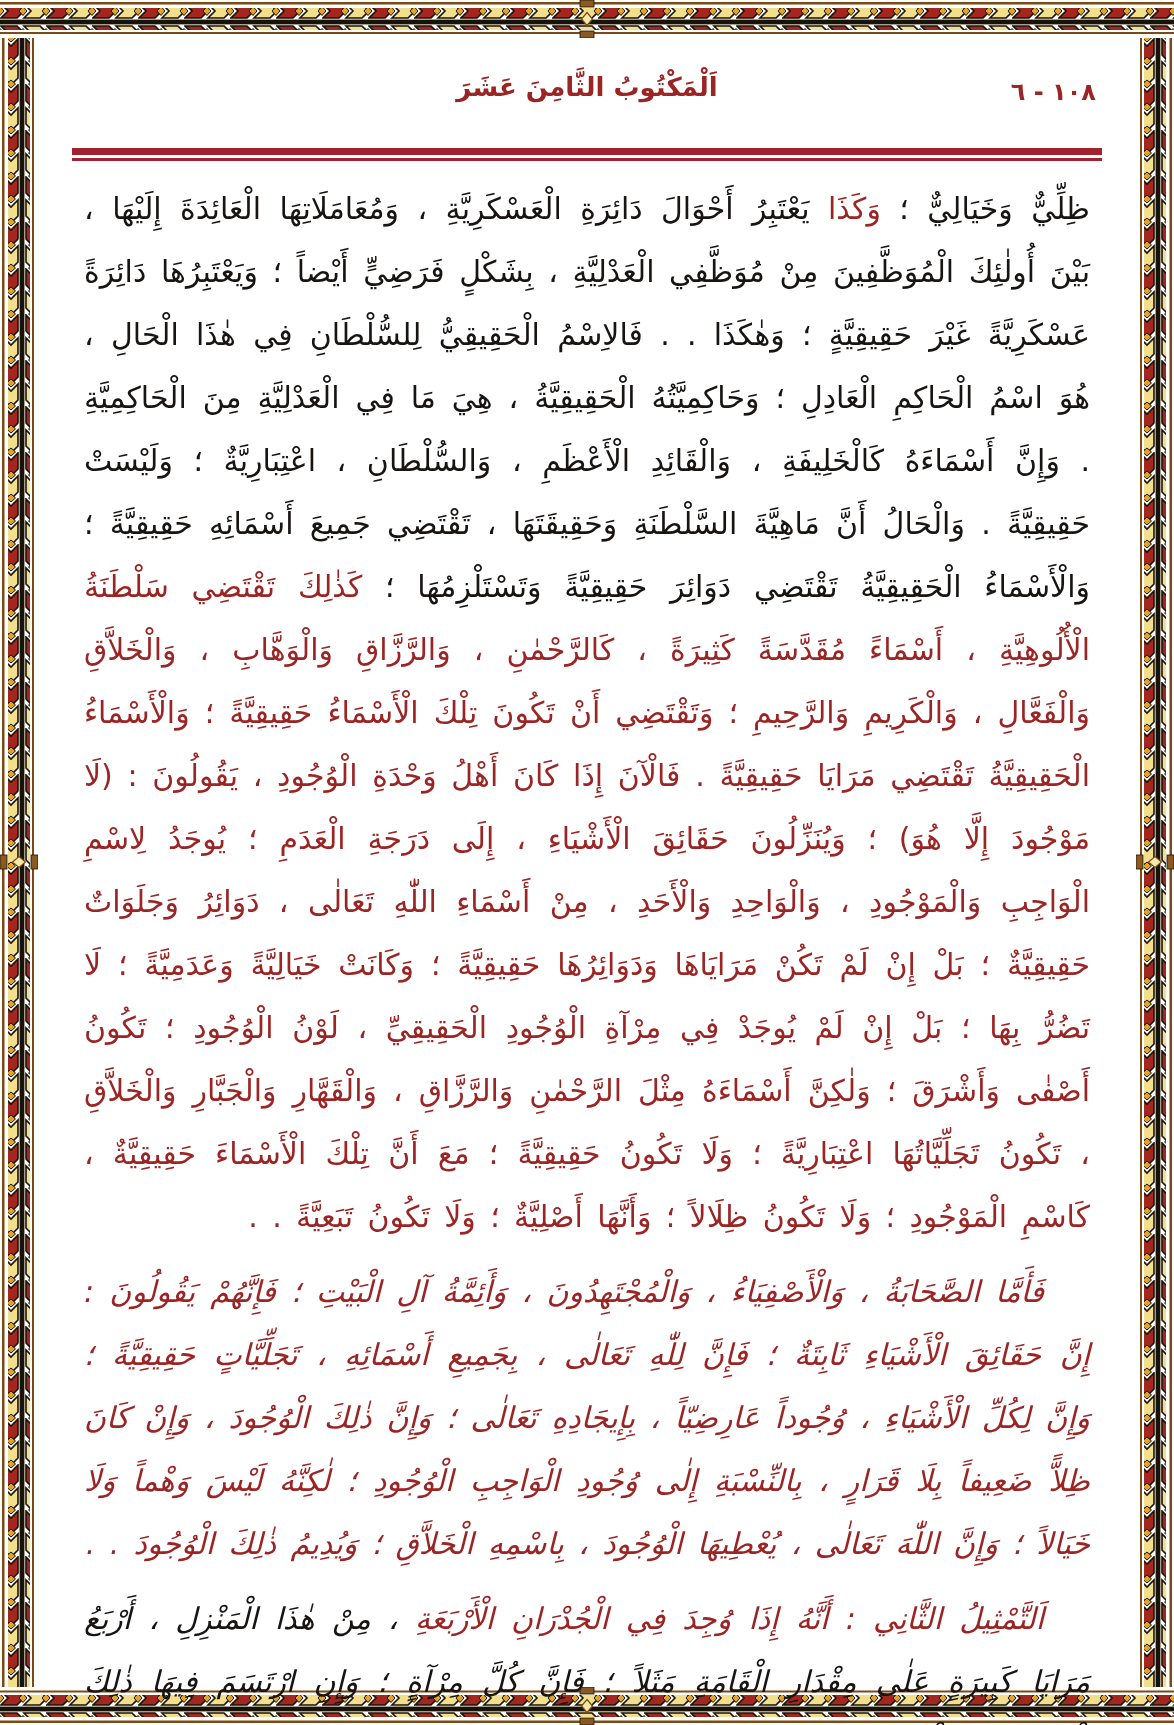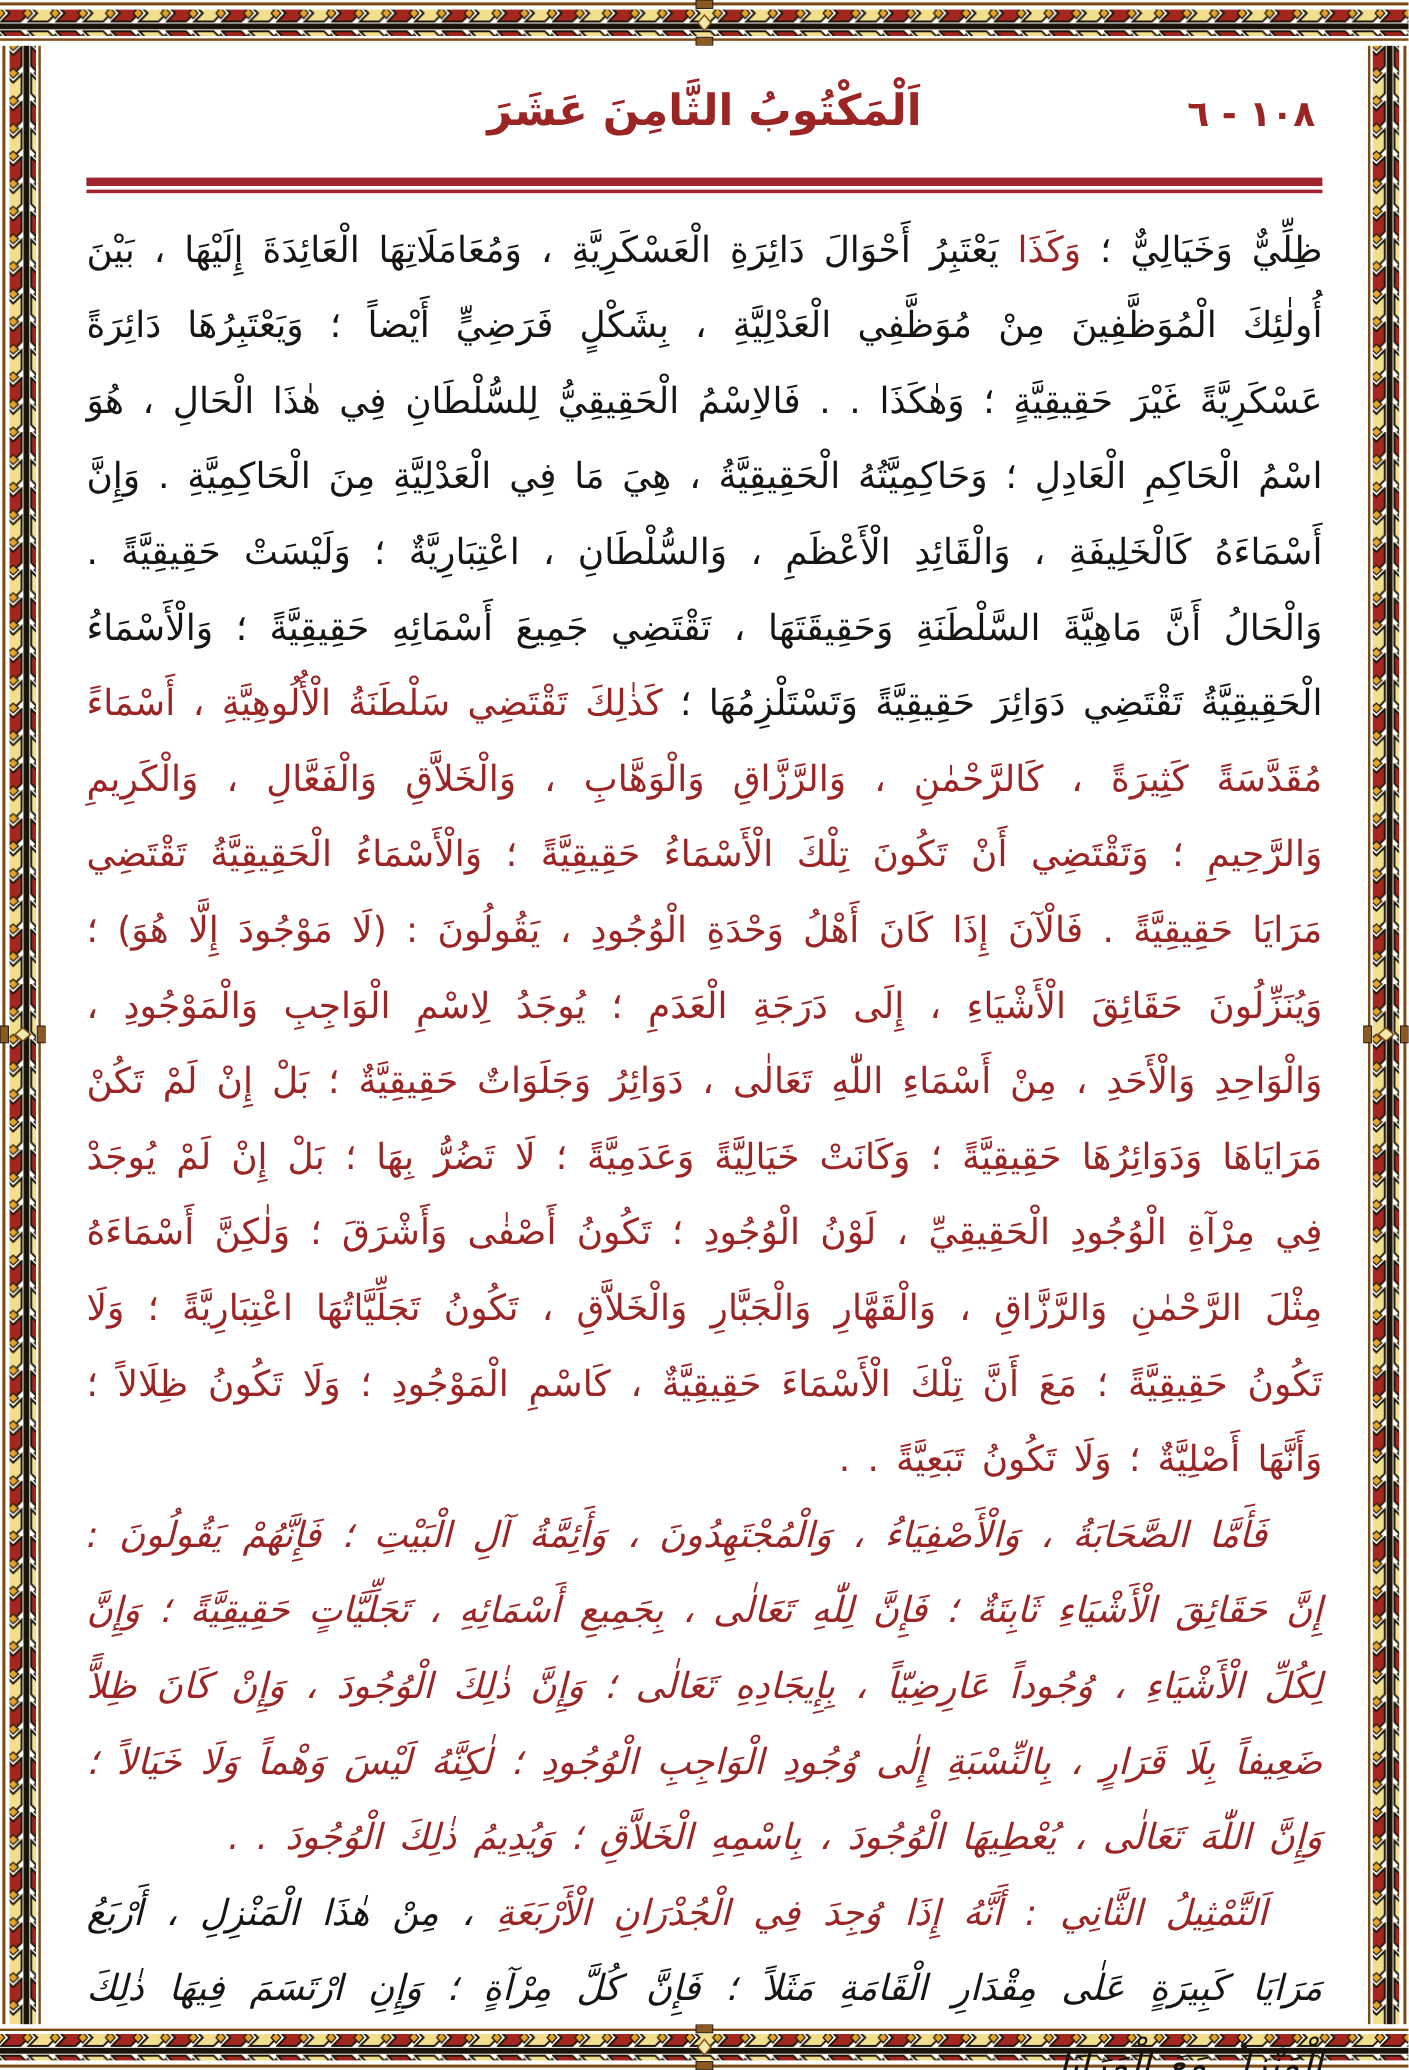--- a/index.html
+++ b/index.html
@@ -18,42 +18,42 @@
   .bs-left   { top:38px; left:0; }
   .bs-right  { top:38px; right:0; }
 
   .content {
     position:absolute;
     top:46px; left:72px; right:72px; bottom:40px;
   }
   .page-header { position:relative; height:76px; margin-top:26px; }
   .page-title {
     position:absolute; left:50%; top:0; transform:translateX(-50%);
-    color:var(--red,#9b2524); font-size:36px; font-weight:bold;
+    color:var(--red,#9b2524); font-size:26px; font-weight:bold;
     white-space:nowrap; letter-spacing:1px;
   }
   .page-number {
     position:absolute; right:6px; top:6px;
-    color:var(--red,#9b2524); font-size:30px; font-weight:bold;
+    color:var(--red,#9b2524); font-size:24px; font-weight:bold;
     white-space:nowrap;
   }
   .rule {
     height:13px;
     border-top:7px solid var(--rule,#a22330);
     border-bottom:3px solid var(--rule,#a22330);
   }
   .body-text {
     margin-top:16px;
     font-size:30px;
     line-height:63px;
     text-align:justify;
     color:var(--ink,#171412);
     word-spacing:0.16em;
   }
-  p.para { margin:0; }
+  p.para { margin:12px; }
   p.para.indent { text-indent:46px;font-style:italic; }
   .seg { color:var(--ink,#171412); }
   .seg.red { color:var(--red,#9b2524); }
 </style>
 </head>
 <body>
 
 <div class="page">
 
   <svg class="border-strip bs-top" width="1174" height="38" viewBox="0 0 1174 38">

